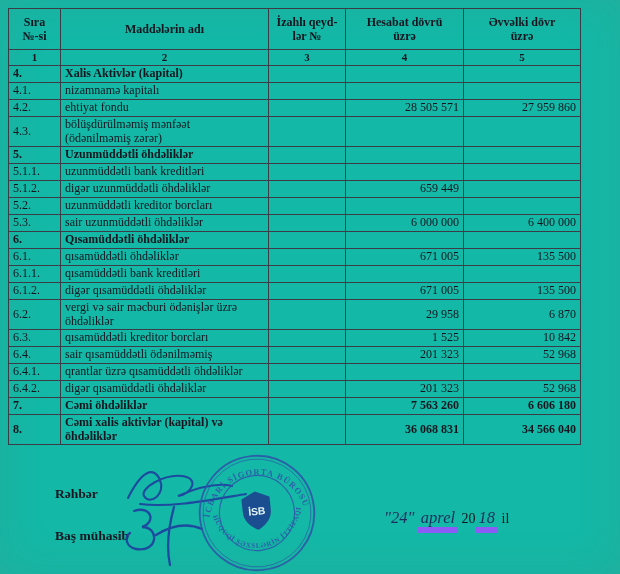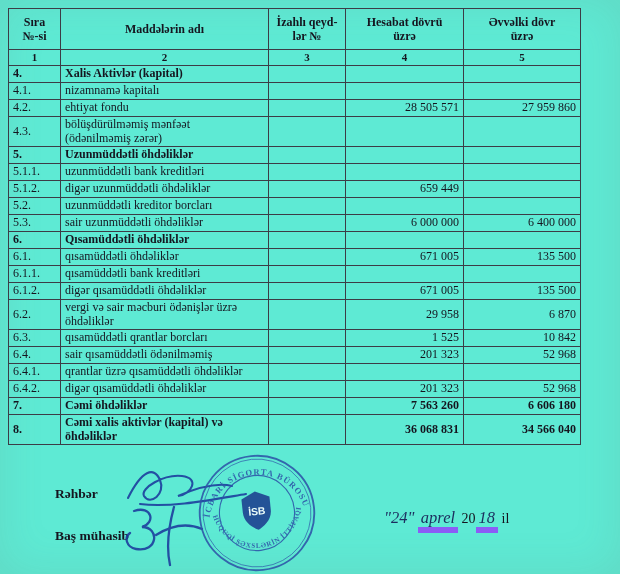--- a/index.html
+++ b/index.html
@@ -1,19 +1,19 @@
 <!DOCTYPE html>
 <html><head>
 <meta charset="utf-8">
 <style>
   html,body{margin:0;padding:0;}
   .page{
     position:relative;
     width:620px;height:574px;
-    background:#5eead4;
+    background:#14b8a6;
     box-shadow:inset 0 0 45px rgba(110,110,100,0.14);
     font-family:"Liberation Serif", serif;
     color:#15151f;
     overflow:hidden;
   }
   table.report{
     position:absolute;left:8px;top:8px;
     width:572px;border-collapse:collapse;table-layout:fixed;
   }
   .report th,.report td{
@@ -177,21 +177,21 @@
         <tr>
           <td class="col-no">6.2.</td>
           <td class="col-name">vergi və sair məcburi ödənişlər üzrə
 öhdəliklər</td>
           <td class="col-note"></td>
           <td class="col-cur">29 958</td>
           <td class="col-prev">6 870</td>
         </tr>
         <tr>
           <td class="col-no">6.3.</td>
-          <td class="col-name">qısamüddətli qrantlar borcları</td>
+          <td class="col-name">qısamüddətli kreditor borcları</td>
           <td class="col-note"></td>
           <td class="col-cur">1 525</td>
           <td class="col-prev">10 842</td>
         </tr>
         <tr>
           <td class="col-no">6.4.</td>
           <td class="col-name">sair qısamüddətli ödənilməmiş</td>
           <td class="col-note"></td>
           <td class="col-cur">201 323</td>
           <td class="col-prev">52 968</td>

